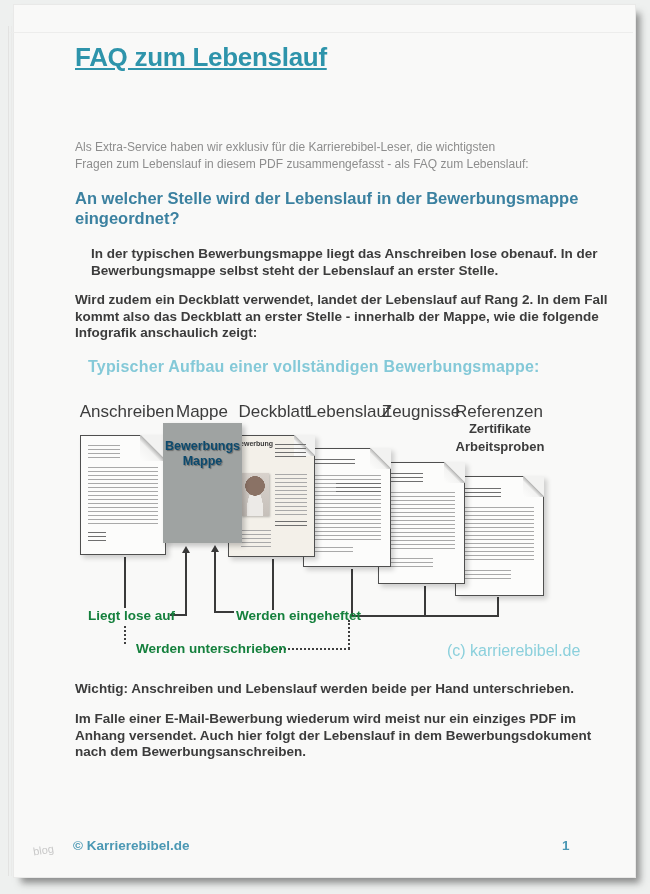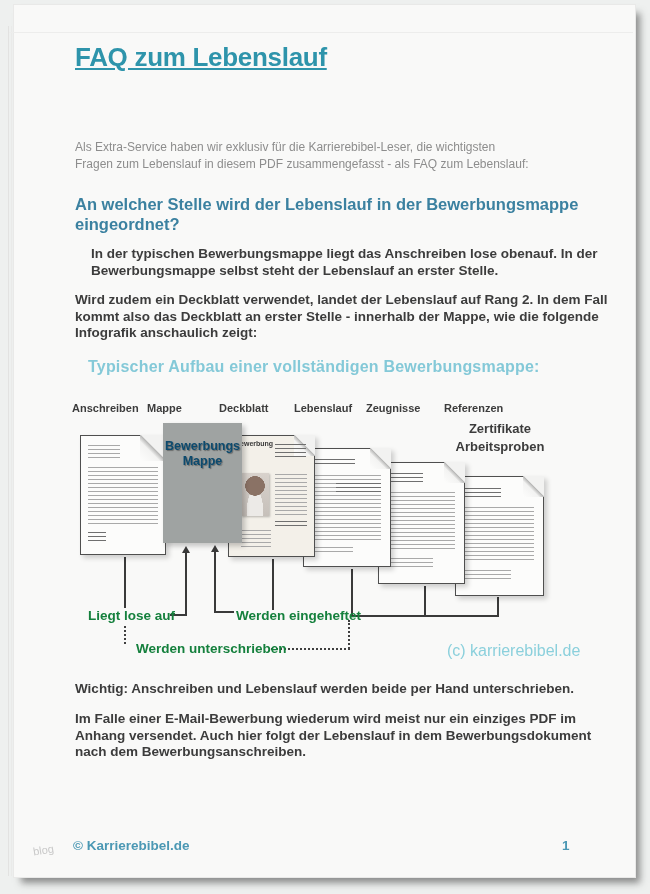--- a/index.html
+++ b/index.html
@@ -19,30 +19,30 @@
     background:#f9f9f8;
     box-shadow:0 0 0 1px #e9e9e8, 6px 7px 7px -1px rgba(75,75,75,.6);
   }
   .edge-v1{left:8px;top:26px;width:1px;height:850px;background:#e2e2e1;}
   .edge-v2{left:11px;top:26px;width:1px;height:850px;background:#eaeae9;}
   .edge-h1{left:9px;top:32px;width:624px;height:1px;background:#ededec;}
 
   
   .doc-title{left:75px;top:42px;font-size:26px;font-weight:bold;color:#2e94ab;letter-spacing:-.3px;text-decoration:underline;}
   .intro{left:75px;top:91px;font-size:12px;line-height:16.5px;color:#8d8d8d;margin-top:48px;}
-  .q-heading{left:75px;top:188px;font-size:16.5px;line-height:20px;font-weight:bold;color:#3b81a0;margin-top:6px;}
+  .q-heading{left:75px;top:188px;font-size:16.5px;line-height:20px;font-weight:bold;color:#3b81a0;}
   .para{font-size:13.5px;line-height:16.5px;font-weight:bold;color:#3c3c3c;}
   .p1{left:91px;top:246px;}
   .p2{left:75px;top:292px;}
   .info-heading{left:88px;top:358px;font-size:16px;font-weight:bold;color:#84c9d8;letter-spacing:.2px;}
   .wichtig{left:75px;top:681px;}
   .closing{left:75px;top:711px;}
 
   
-  .col-label{top:402px;width:110px;text-align:left;font-size:11px;font-weight:bold;color:#3c3c3c;}
+  .col-label{top:402px;width:110px;text-align:center;font-size:17px;font-weight:normal;color:#3c3c3c;}
   .col-extra{left:445px;top:420px;width:110px;text-align:center;font-size:13px;line-height:18px;font-weight:bold;color:#3c3c3c;}
 
   
   .docsheet{
     background:#fcfcfb;border:1px solid #4f4f4f;
     box-shadow:3px 3px 5px rgba(0,0,0,.18);
   }
   .curl{
     position:absolute;top:-1px;right:-1px;width:21px;height:21px;
     background:linear-gradient(to bottom left,

